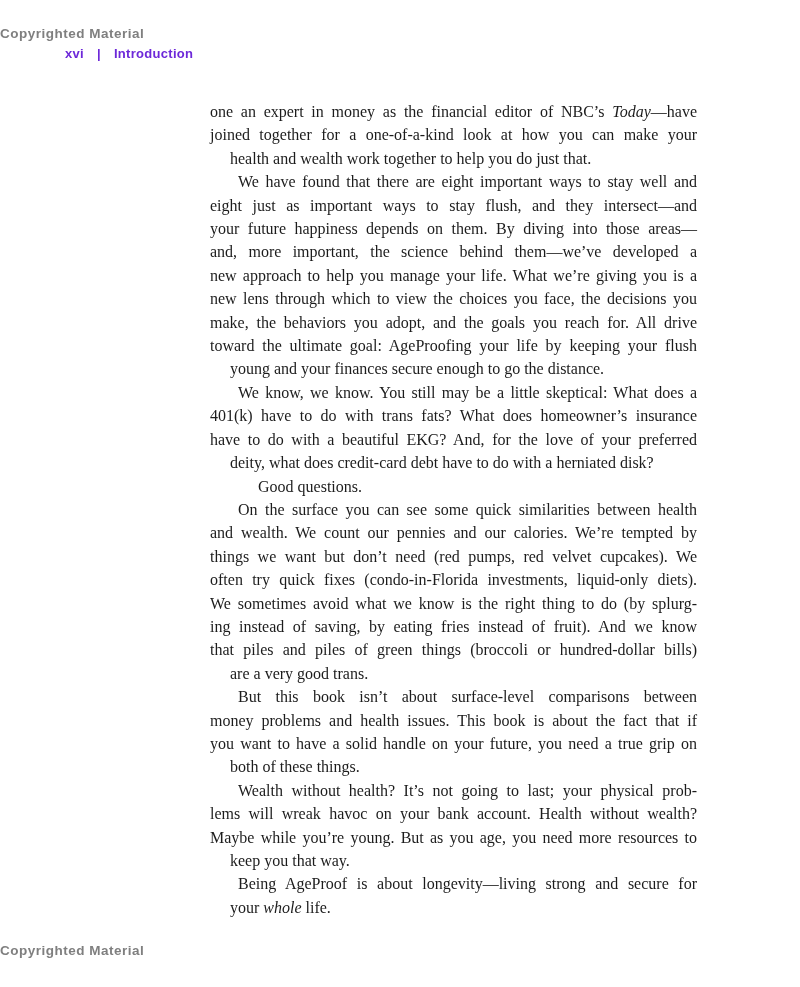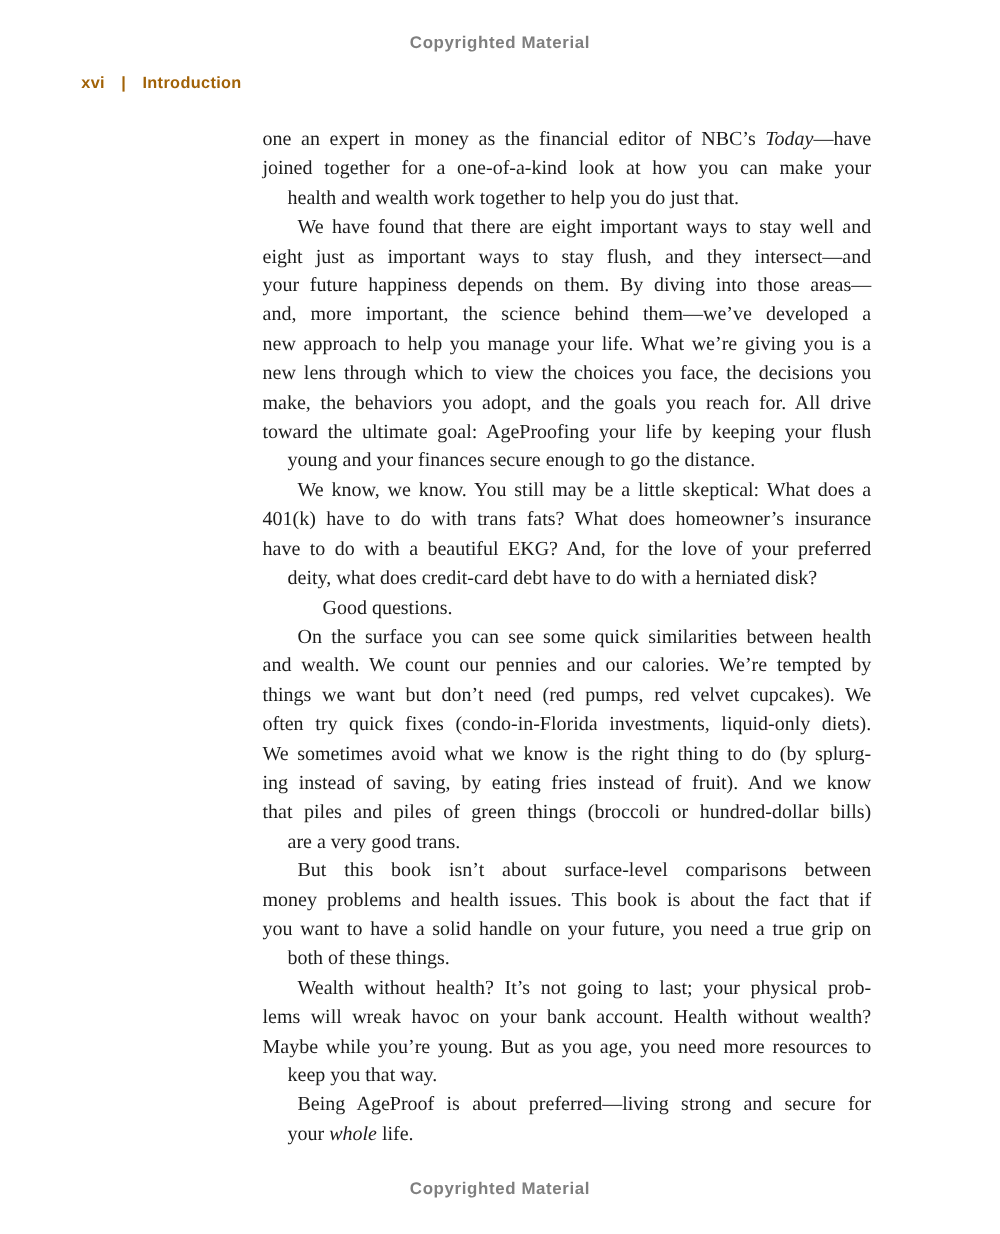--- a/index.html
+++ b/index.html
@@ -9,41 +9,40 @@
     height: 987px;
     background: #ffffff;
     overflow: hidden;
     font-family: "Liberation Serif", serif;
     color: #1c1c1c;
   }
   .watermark {
     position: absolute;
     left: 0;
     width: 100%;
-    text-align: center;
     font-family: "Liberation Sans", sans-serif;
     font-weight: bold;
     font-size: 13.5px;
     letter-spacing: 0.5px;
     color: #7f7f7f;
   }
   .watermark.top { top: 26px; }
   .watermark.bottom { top: 943px; }
   .running-head {
     position: absolute;
-    top: 58px;
+    top: 46px;
     left: 65px;
     display: flex;
     align-items: baseline;
     gap: 13px;
     font-family: "Liberation Sans", sans-serif;
     font-weight: bold;
     font-size: 13px;
     letter-spacing: 0.3px;
-    color: #a16207;
+    color: #6d28d9;
   }
   .body-text {
     position: absolute;
     left: 210px;
     top: 100px;
     width: 487px;
   }
   .line {
     font-size: 16px;
     line-height: 23.4px;
@@ -93,18 +92,18 @@
       <div class="line">that piles and piles of green things (broccoli or hundred-dollar bills)</div>
       <div class="line last">are a very good trans.</div>
       <div class="line indent">But this book isn’t about surface-level comparisons between</div>
       <div class="line">money problems and health issues. This book is about the fact that if</div>
       <div class="line">you want to have a solid handle on your future, you need a true grip on</div>
       <div class="line last">both of these things.</div>
       <div class="line indent">Wealth without health? It’s not going to last; your physical prob-</div>
       <div class="line">lems will wreak havoc on your bank account. Health without wealth?</div>
       <div class="line">Maybe while you’re young. But as you age, you need more resources to</div>
       <div class="line last">keep you that way.</div>
-      <div class="line indent">Being AgeProof is about preferred—living strong and secure for</div>
+      <div class="line indent">Being AgeProof is about longevity—living strong and secure for</div>
       <div class="line last"><span>your </span><em>whole</em><span> life.</span></div>
     </div>
 
   <div class="watermark bottom">Copyrighted Material</div>
 </div>
 
 </body></html>

